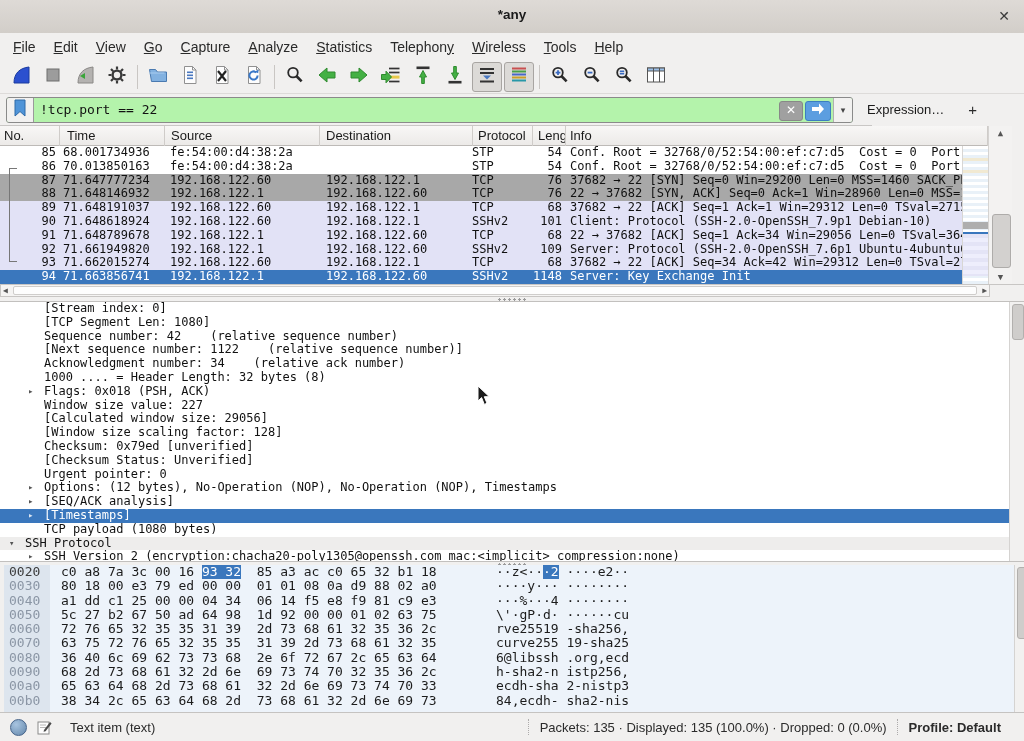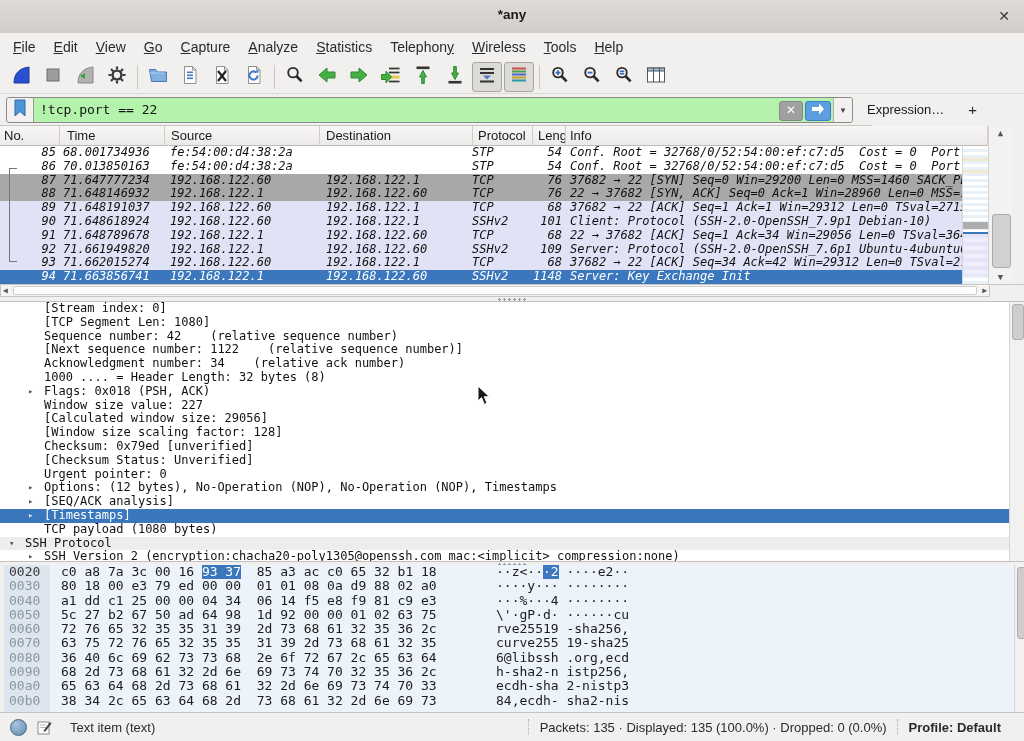--- a/index.html
+++ b/index.html
@@ -50,21 +50,21 @@
 
   
   .plist{position:absolute;left:0;top:126px;width:940px;height:171px;background:#fff;}
   .phdr{position:absolute;left:0;top:0;width:988px;height:20px;
     background:linear-gradient(#f8f7f6,#eceae8);border-bottom:1px solid #bdbab7;box-sizing:border-box;}
   .hcell{position:absolute;top:0;height:20px;font-size:13px;color:#1a1a1a;
     line-height:19px;border-right:1px solid #cfccc9;box-sizing:border-box;
     padding-left:4px;overflow:hidden;white-space:nowrap;}
   .prows{position:absolute;left:0;top:20px;width:962px;height:138px;overflow:hidden;
     font-size:12px;line-height:13.8px;}
-  .prow{position:relative;height:13.8px;white-space:pre;font-style:italic;}
+  .prow{position:relative;height:13.8px;white-space:pre;}
   .prow.white{background:#fff;color:#111;}
   .prow.gray{background:#a8a8a8;color:#111;}
   .prow.lav{background:#e2e2f6;color:#111;}
   .prow.sel{background:#3a77bd;color:#fff;}
   .pcell{position:absolute;top:0;height:13.8px;overflow:hidden;}
   .c-no{left:0;width:56px;text-align:right;}
   .c-time{left:63px;width:104px;}
   .c-src{left:170px;width:150px;}
   .c-dst{left:326px;width:144px;}
   .c-proto{left:472px;width:56px;}
@@ -421,21 +421,21 @@
       </div>
     </div>
 
   <div class="splitter sp2">
       <div class="grip"></div>
     </div>
 
   <div class="hexpane mono">
     <div class="offcol"></div>
     <div id="hexrows" style="position:relative;">
-        <div class="hexrow cur"><span class="off">0020</span><span class="hx"><span>c0 a8 7a 3c 00 16 </span><span class="hl">93 37</span><span>  85 a3 ac c0 65 32 b1 18</span></span><span class="asc"><span>··z&lt;··</span><span class="hl">·2</span><span> ····e2··</span></span></div>
+        <div class="hexrow cur"><span class="off">0020</span><span class="hx"><span>c0 a8 7a 3c 00 16 </span><span class="hl">93 32</span><span>  85 a3 ac c0 65 32 b1 18</span></span><span class="asc"><span>··z&lt;··</span><span class="hl">·2</span><span> ····e2··</span></span></div>
         <div class="hexrow"><span class="off">0030</span><span class="hx">80 18 00 e3 79 ed 00 00  01 01 08 0a d9 88 02 a0</span><span class="asc">····y··· ········</span></div>
         <div class="hexrow"><span class="off">0040</span><span class="hx">a1 dd c1 25 00 00 04 34  06 14 f5 e8 f9 81 c9 e3</span><span class="asc">···%···4 ········</span></div>
         <div class="hexrow"><span class="off">0050</span><span class="hx">5c 27 b2 67 50 ad 64 98  1d 92 00 00 01 02 63 75</span><span class="asc">\'·gP·d· ······cu</span></div>
         <div class="hexrow"><span class="off">0060</span><span class="hx">72 76 65 32 35 35 31 39  2d 73 68 61 32 35 36 2c</span><span class="asc">rve25519 -sha256,</span></div>
         <div class="hexrow"><span class="off">0070</span><span class="hx">63 75 72 76 65 32 35 35  31 39 2d 73 68 61 32 35</span><span class="asc">curve255 19-sha25</span></div>
         <div class="hexrow"><span class="off">0080</span><span class="hx">36 40 6c 69 62 73 73 68  2e 6f 72 67 2c 65 63 64</span><span class="asc">6@libssh .org,ecd</span></div>
         <div class="hexrow"><span class="off">0090</span><span class="hx">68 2d 73 68 61 32 2d 6e  69 73 74 70 32 35 36 2c</span><span class="asc">h-sha2-n istp256,</span></div>
         <div class="hexrow"><span class="off">00a0</span><span class="hx">65 63 64 68 2d 73 68 61  32 2d 6e 69 73 74 70 33</span><span class="asc">ecdh-sha 2-nistp3</span></div>
         <div class="hexrow"><span class="off">00b0</span><span class="hx">38 34 2c 65 63 64 68 2d  73 68 61 32 2d 6e 69 73</span><span class="asc">84,ecdh- sha2-nis</span></div>
       </div>

